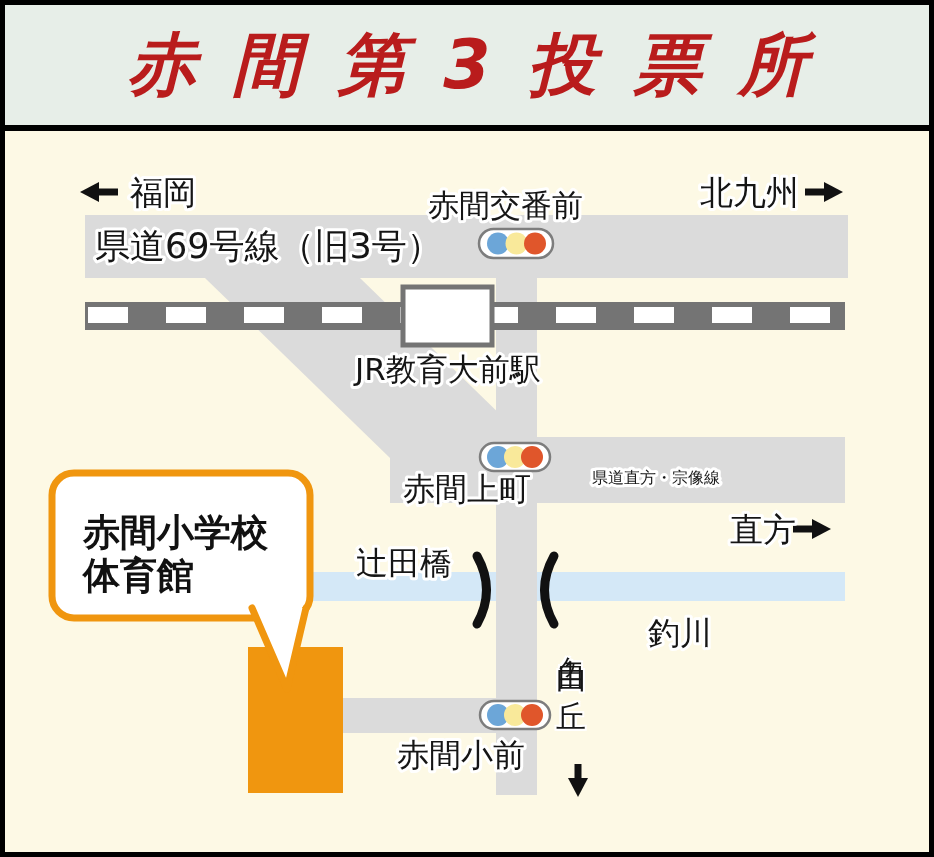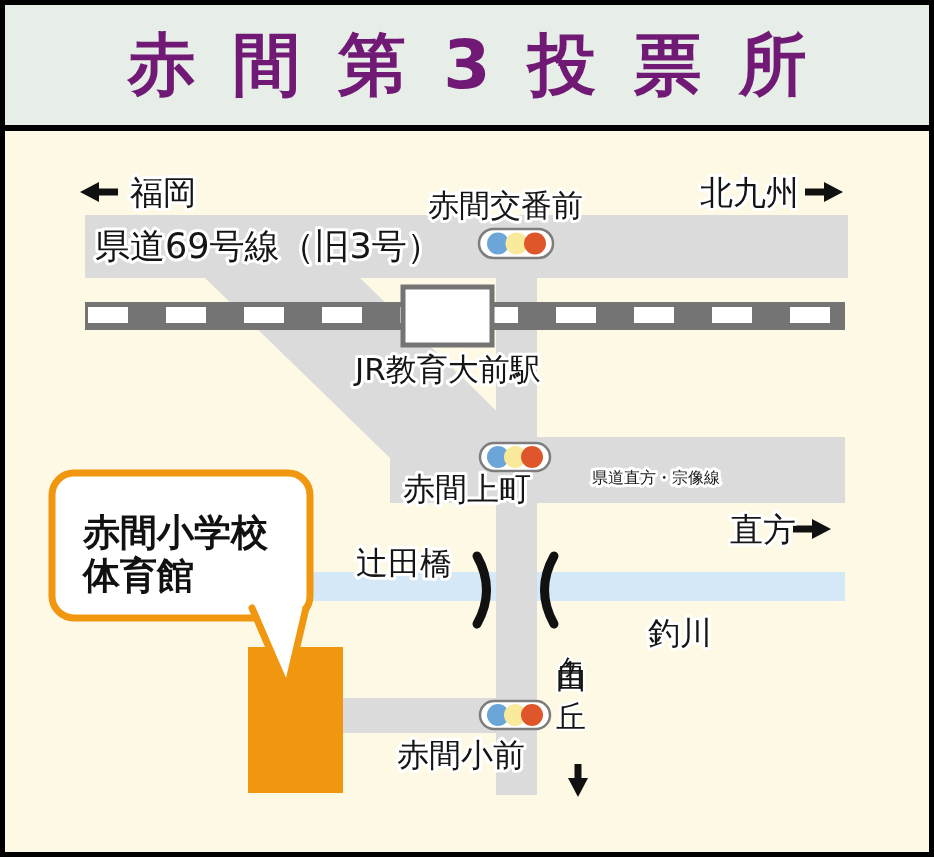--- a/index.html
+++ b/index.html
@@ -9,22 +9,22 @@
     overflow:hidden;
   }
   
   #header{
     position:absolute;left:5px;top:5px;width:924px;height:126px;
     box-sizing:border-box;border-bottom:6px solid #000;
     background:var(--c-header_bg,#e7eee8);
     display:flex;align-items:center;justify-content:center;
   }
   #header .title{
-    font-size:68px;font-weight:bold;color:#701a75;
-    letter-spacing:0.55em;text-indent:0.55em;white-space:nowrap;
+    font-size:68px;font-weight:bold;color:#b91c1c;
+    letter-spacing:0.55em;text-indent:0.55em;white-space:nowrap;font-style:italic;
   }
   
   #map{position:absolute;left:5px;top:131px;width:924px;height:721px;
        background:var(--c-map_bg,#fdf9e5);}
   #map svg{position:absolute;left:0;top:0;}
   .road{fill:var(--c-road,#dbdbdb);}
   .river{fill:var(--c-river,#d4e8f7);}
   .rail{fill:var(--c-railway,#747474);}
   .dash{fill:#ffffff;}
   .stationbox{fill:#ffffff;stroke:var(--c-railway,#747474);stroke-width:5;}

